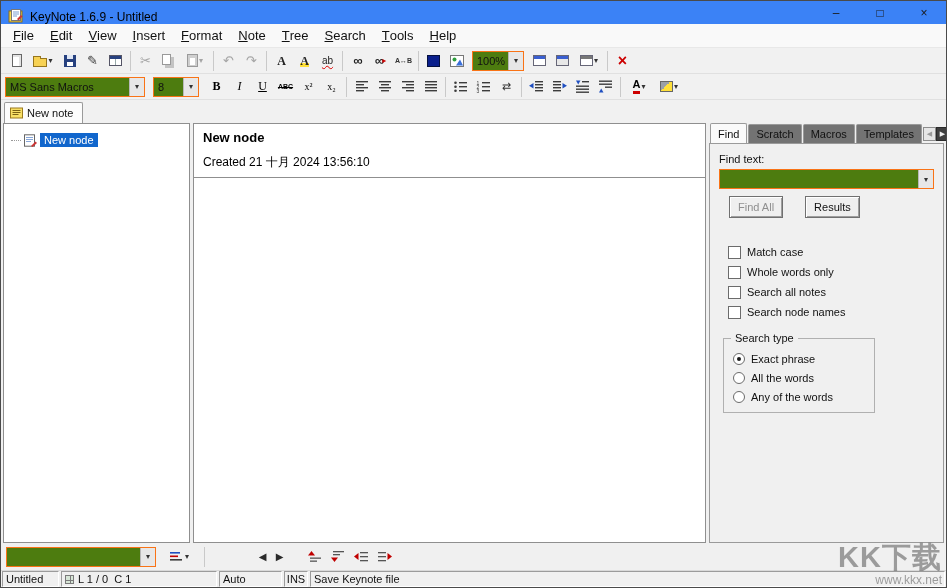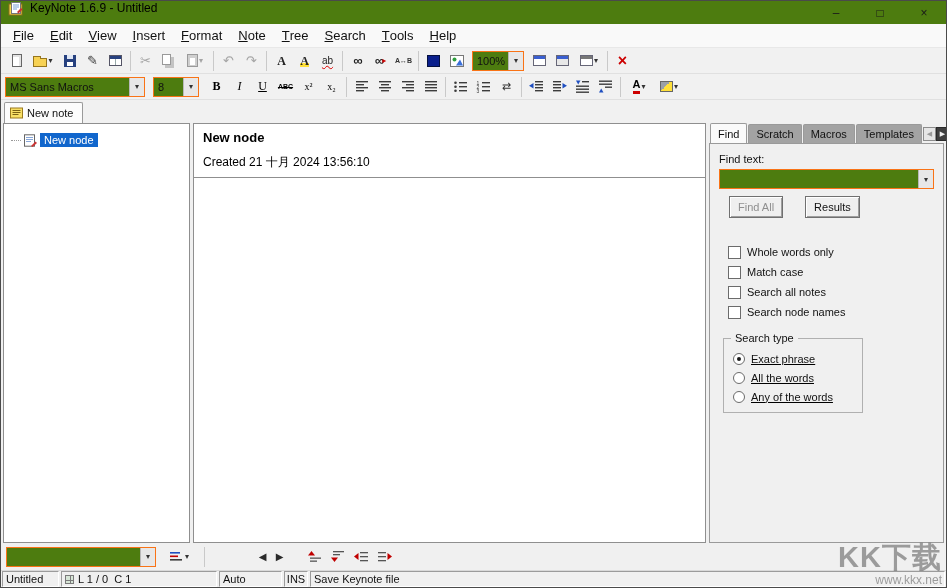--- a/index.html
+++ b/index.html
@@ -1,21 +1,21 @@
 <!DOCTYPE html>
 <html><head>
 <meta charset="utf-8">
 <style>
   * { margin:0; padding:0; box-sizing:border-box; }
   body { margin:0; background:#cfcfcf; font-family:"Liberation Sans", sans-serif; }
   #window { width:947px; height:588px; background:#f0f0f0; border:1px solid #4a4a4a;
             display:flex; flex-direction:column; position:relative; overflow:hidden; }
 
   
-  .titlebar { height:23px; background:#4d7c0f; display:flex; align-items:flex-start; flex:0 0 auto; }
+  .titlebar { height:23px; background:#3b82f6; display:flex; align-items:flex-end; flex:0 0 auto; }
   .app-icon { margin:0 6px 0 7px; flex:0 0 auto; }
   .titlebar .title { font-size:12px; color:#000; }
   .cap-spacer { flex:1; }
   .cap-btn { width:44px; height:23px; display:flex; align-items:center; justify-content:center;
              font-size:12px; color:#1a1a1a; }
 
   
   .menubar { height:24px; background:#f9f9f9; display:flex; align-items:center; padding-left:4px;
              border-bottom:1px solid #e8e8e8; flex:0 0 auto; }
   .menu-item { padding:0 8px; font-size:13px; height:100%; display:flex; align-items:center; color:#111; }
@@ -95,39 +95,39 @@
   .editor-panel { flex:1; background:#fff; border:1px solid #8f8f8f; display:flex; flex-direction:column; min-width:0; }
   .editor-head { padding:6px 9px 6px; }
   .editor-title { font-size:13px; font-weight:bold; color:#000; }
   .editor-created { font-size:12px; color:#000; margin-top:9px; }
   .edit-area { flex:1; border-top:1px solid #8f8f8f; background:#fff; }
 
   
   .find-panel { width:235px; display:flex; flex-direction:column; flex:0 0 auto; }
   .rtab-row { height:20px; display:flex; align-items:flex-end; padding-left:1px; }
   .rtab { height:19px; padding:0 7px; font-size:11px; display:flex; align-items:center;
-          border:1px solid #9a9a9a; border-bottom:none; background:#a3a3a3; color:#111;
+          border:1px solid #9a9a9a; border-bottom:none; background:#737373; color:#111;
           border-radius:2px 2px 0 0; margin-right:1px; }
   .rtab.active { background:#fafafa; height:20px; font-weight:normal; }
   .rtab-arrows { margin-left:auto; display:flex; margin-bottom:2px; }
   .rtab-arrow { width:13px; height:14px; font-size:7px; display:flex; align-items:center; justify-content:center;
                 border:1px solid #8d8d8d; background:#e6e6e6; color:#9a9a9a; }
   .rtab-arrow.dark { background:#3f3f3f; color:#f0f0f0; border-color:#2a2a2a; }
   .find-content { flex:1; border:1px solid #9a9a9a; background:#f0f0f0; padding:9px 9px; }
   .find-label { font-size:11px; margin-bottom:4px; color:#111; }
   .find-combo { width:100%; }
   .find-buttons { display:flex; gap:22px; margin:7px 0 0 10px; }
   .btn { min-width:46px; height:22px; padding:0 8px; display:inline-flex; align-items:center; justify-content:center;
          font-size:11px; color:#111; background:#efefef; border:1px solid #707070;
          box-shadow:inset 1px 1px 0 #ffffff, inset -1px -1px 0 #9e9e9e; }
   .btn.disabled { color:#8f8f8f; }
   .check-group { margin-top:24px; }
   .checkrow { display:flex; align-items:center; gap:6px; height:20px; margin-left:9px; font-size:11px; color:#111; }
   .checkbox { width:13px; height:13px; background:#fff; border:1px solid #6b6b6b; flex:0 0 auto; }
-  .groupbox { border:1px solid #b0b0b0; margin:16px 0 0 4px; width:140px; padding:10px 6px 6px 9px; position:relative;text-decoration:underline; }
+  .groupbox { border:1px solid #b0b0b0; margin:16px 0 0 4px; width:152px; padding:10px 6px 6px 9px; position:relative; }
   .group-legend { position:absolute; top:-7px; left:7px; background:#f0f0f0; padding:0 4px; font-size:11px; color:#111; }
   .radiorow { display:flex; align-items:center; gap:6px; height:19px; font-size:11px; color:#111; }
   .radio { width:12px; height:12px; border:1px solid #6b6b6b; border-radius:50%; background:#fff; position:relative; flex:0 0 auto; }
   .radio.checked::after { content:""; position:absolute; inset:3px; background:#1a1a1a; border-radius:50%; }
 
   
   .bottombar { height:27px; display:flex; align-items:center; padding-left:5px; background:#f0f0f0; flex:0 0 auto; }
   .nav-btn { width:17px; height:20px; display:flex; align-items:center; justify-content:center; font-size:10px; color:#2a2a2a; }
 
   
@@ -518,25 +518,25 @@
               <span>▾</span>
             </span>
         </div>
         <div class="find-buttons">
           <span class="btn disabled">Find All</span>
           <span class="btn">Results</span>
         </div>
         <div class="check-group">
           <div class="checkrow">
               <span class="checkbox"></span>
-              <span>Whole words only</span>
+              <span>Match case</span>
             </div>
           <div class="checkrow">
               <span class="checkbox"></span>
-              <span>Match case</span>
+              <span>Whole words only</span>
             </div>
           <div class="checkrow">
               <span class="checkbox"></span>
               <span>Search all notes</span>
             </div>
           <div class="checkrow">
               <span class="checkbox"></span>
               <span>Search node names</span>
             </div>
         </div>

